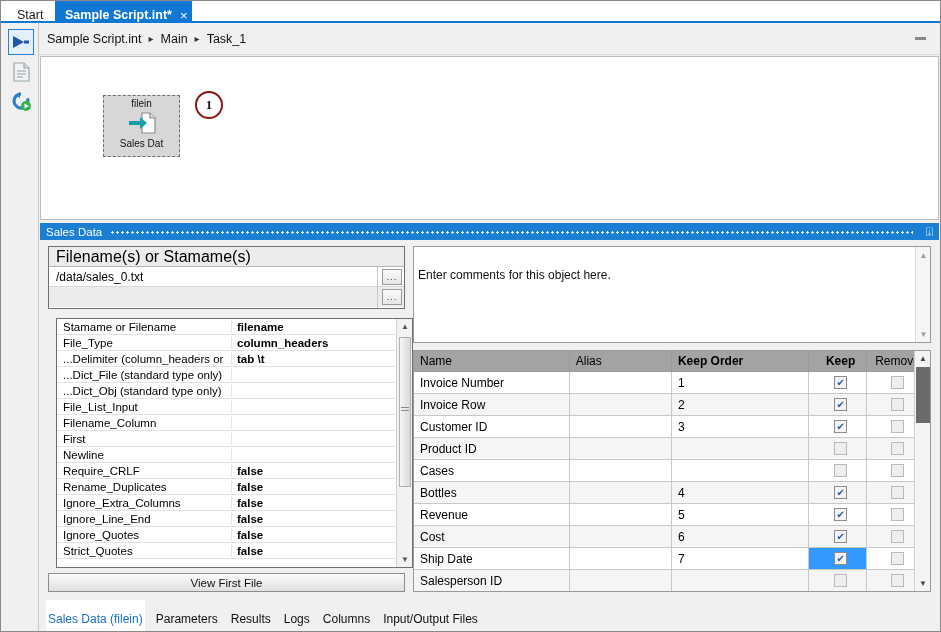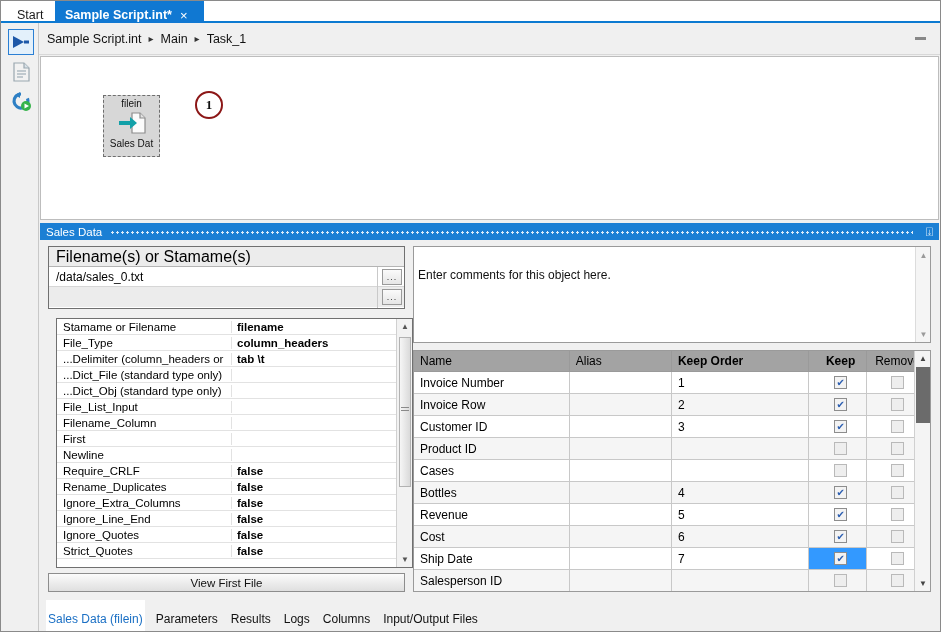--- a/index.html
+++ b/index.html
@@ -32,21 +32,21 @@
     font-size: 12.5px;
     color: #1a1a1a;
     cursor: default;
   }
   .tabstrip .tab.start { left: 6px; }
   .tabstrip .tab.active {
     left: 54px;
     background: #1078d2;
     color: #ffffff;
     font-weight: bold;
-    padding-right: 16px;
+    padding-right: 4px;
   }
   .tabstrip .tab.active .closex {
     margin-left: 8px; font-weight: normal; font-size: 13px; line-height: 1;
   }
 
   
   .rail {
     position: absolute; left: 0; top: 22px; width: 38px; bottom: 0;
     background: #f0f0f0;
     border-right: 1px solid #c8c8c8;
@@ -79,21 +79,21 @@
 
   
   .canvas {
     position: absolute; left: 39px; top: 55px;
     width: 899px; height: 164px;
     background: #ffffff;
     border: 1px solid #bdbdbd;
   }
   .node {
     position: absolute; left: 62px; top: 38px;
-    width: 57px; height: 62px;
+    width: 77px; height: 62px;
     background: #d7d7d7;
     border: 1px dashed #6e6e6e;
     display: flex; flex-direction: column; align-items: center;
     font-size: 10px;
     padding-top: 2px;
   }
   .node .ntitle { font-size: 10px; color: #111; line-height: 11px; }
   .node .nicon { margin: 1px 0 0 0; }
   .node .nlabel { font-size: 10px; color: #111; line-height: 11px; }
 

